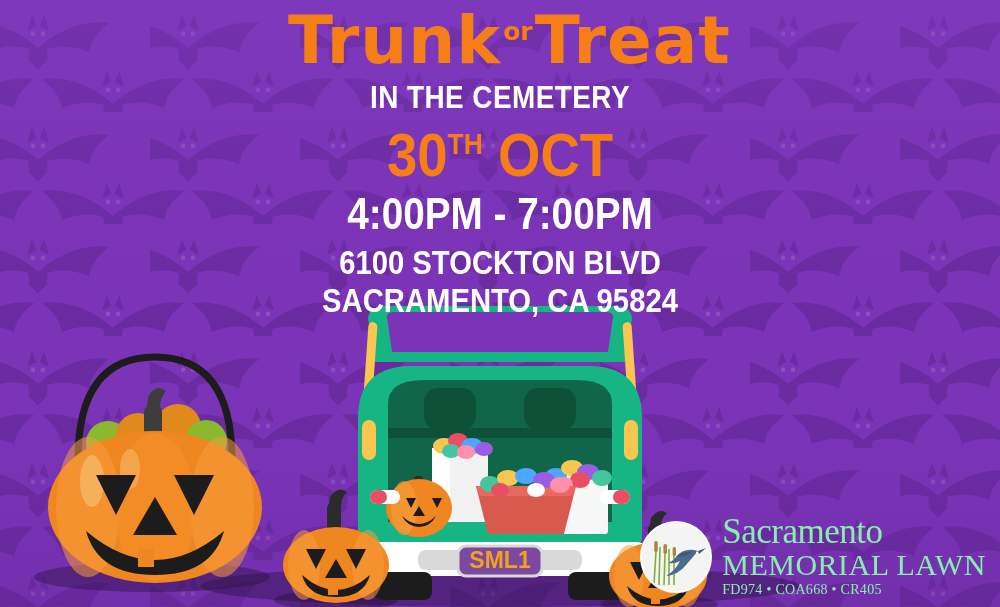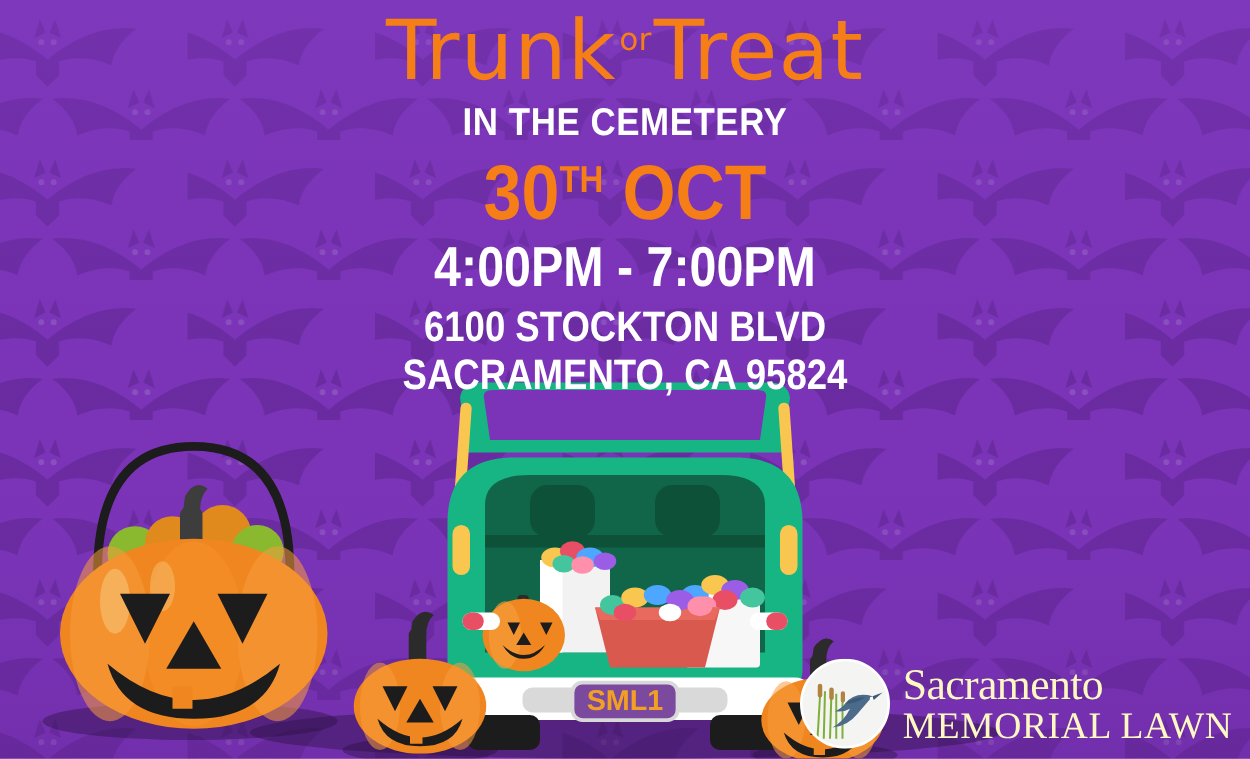--- a/index.html
+++ b/index.html
@@ -43,21 +43,21 @@
   .col-left .body-white { margin-top:14px; font-size:29px; }
 
   
   .col-center {
     position:absolute; left:288px; top:8px; width:424px;
     text-align:center; z-index:6;
   }
   .title-main {
     color:#f57e17;
     font-family:"DejaVu Sans", sans-serif;
-    font-weight:normal;
+    font-weight:bold;
     font-size:66px; line-height:1;
     letter-spacing:1px;
     white-space:nowrap;
     position:relative;
     display:inline-block;
   }
   .title-or {
     font-size:25px;
     vertical-align:super;
     letter-spacing:0;
@@ -101,21 +101,21 @@
   }
   .col-right .head-brush { font-size:40px; }
   .col-right .body-white { margin-top:12px; font-size:28px; line-height:1.1; }
 
   
   .logo-wrap {
     position:absolute; right:14px; bottom:8px;
     display:flex; align-items:center; gap:10px; z-index:8;
   }
   .logo-badge { width:72px; height:72px; flex:none; }
-  .logo-text { color:#fef9c3; font-family:"Liberation Serif", serif; }
+  .logo-text { color:#86efac; font-family:"Liberation Serif", serif; }
   .logo-l1 { font-size:35px; line-height:1; letter-spacing:-0.5px; }
   .logo-l2 { font-size:30px; line-height:1.05; letter-spacing:0.5px; }
   .logo-l3 { font-size:14px; line-height:1.3; letter-spacing:0.3px; }
 
   
   .art { position:absolute; z-index:4; }
   #car-art   { left:340px; top:300px; width:320px; height:307px; }
   #pump-big  { left:30px;  top:335px; width:250px; height:250px; }
   #pump-mid  { left:278px; top:473px; width:120px; height:130px; }
   #pump-rgt  { left:605px; top:500px; width:110px; height:107px; }
@@ -325,16 +325,17 @@
       <path d="M58,30 q-14,-4 -22,6 q-3,4 -8,6 q7,1 12,-2 q-5,10 -14,15
                q12,-1 20,-11 q6,-7 12,-14 Z" fill="#4c6b8a"></path>
       <path d="M36,36 q8,-6 16,-5 q-7,5 -16,5 Z" fill="#3a5a78"></path>
       <path d="M58,30 l8,-3 l-7,6 Z" fill="#3a5a78"></path>
       <circle cx="57" cy="31.5" r="1.1" fill="#ffffff"></circle>
       <circle cx="36" cy="36" r="35" fill="none" stroke="#ffffff" stroke-width="2"></circle>
     </svg>
     <div class="logo-text">
       <div class="logo-l1">Sacramento</div>
       <div class="logo-l2">MEMORIAL LAWN</div>
+      <div class="logo-l3">FD974 • COA668 • CR405</div>
     </div>
   </div>
 
 </div>
 
 </body></html>

